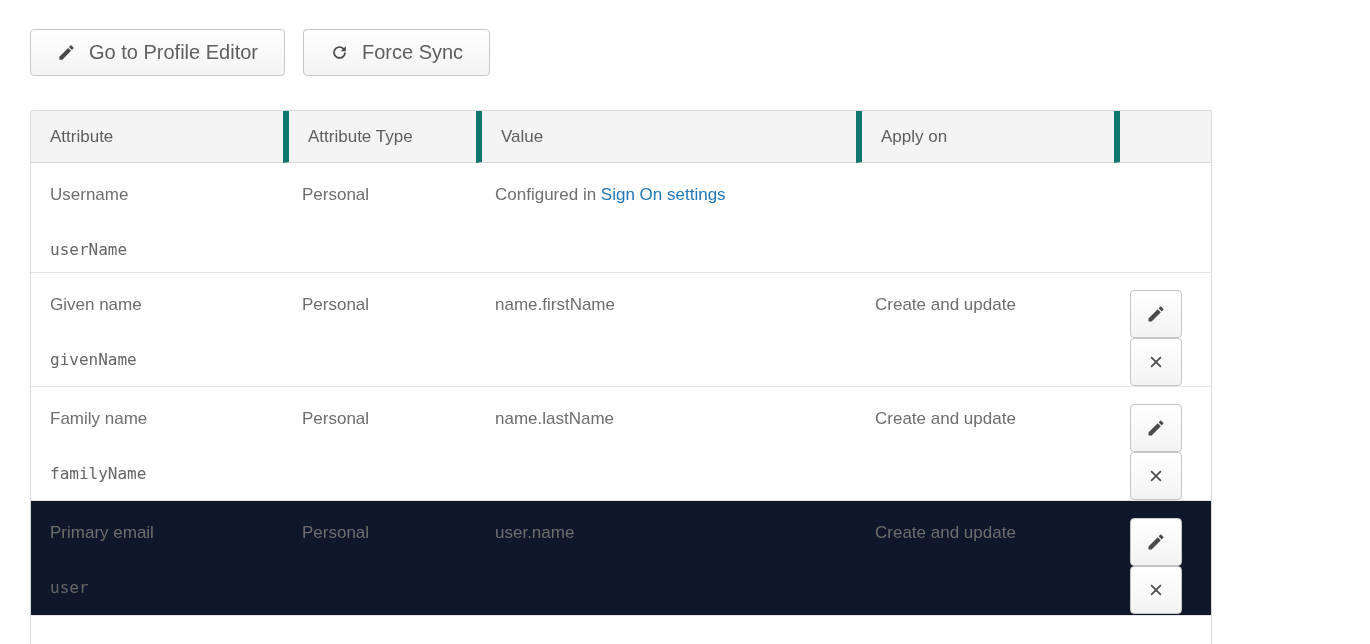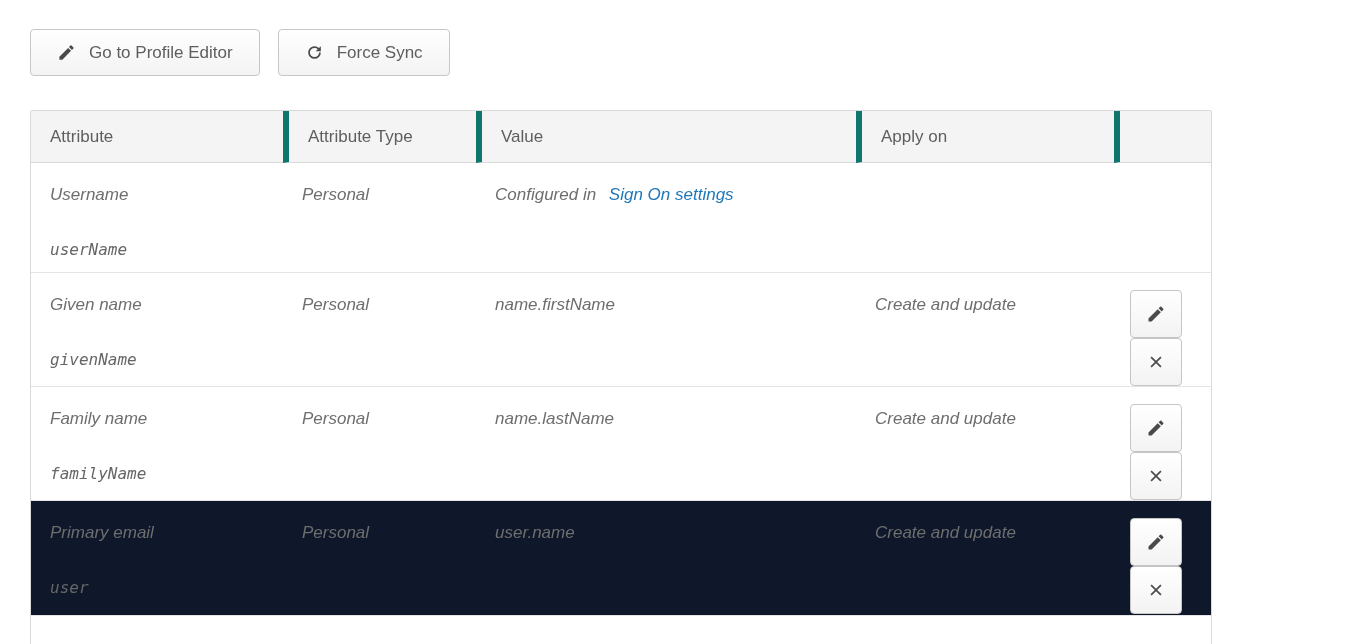--- a/index.html
+++ b/index.html
@@ -14,21 +14,21 @@
 
   
   .toolbar { display: flex; gap: 18px; margin-bottom: 34px; }
   .btn {
     display: inline-flex; align-items: center; gap: 13px;
     height: 47px; padding: 0 26px;
     background: linear-gradient(#ffffff, #f3f3f3);
     border: 1px solid #c7c7c7;
     border-radius: 4px;
     font-family: "Liberation Sans", sans-serif;
-    font-size: 17px; color: #5e5e5e;
+    font-size: 20px; color: #5e5e5e;
     cursor: pointer;
   }
   .btn svg { width: 19px; height: 19px; fill: #4a4a4a; flex: 0 0 auto; }
 
   
   table.attr-table {
     width: 1182px;
     border-collapse: separate; border-spacing: 0;
     table-layout: fixed;
     border: 1px solid #d9d9d9;
@@ -57,33 +57,33 @@
   thead th:last-child  { border-top-right-radius: 3px; }
 
   tbody td {
     vertical-align: top;
     padding: 22px 10px 0 19px;
     font-size: 17px;
     color: #6e6e6e;
     border-bottom: 1px solid #e4e4e4;
     background: #ffffff;
   }
-  tbody tr.data-row { height: 110px; font-style: italic; }
+  tbody tr.data-row { height: 110px; }
   tbody tr.row-highlight td { background: #0f172a; }
   tbody tr.row-highlight { height: 115px; }
 
   .attr-label { display: block; }
   .attr-code {
     display: block;
     margin-top: 35px;
     font-family: "DejaVu Sans Mono", "Liberation Mono", monospace;
     font-size: 16px;
     color: #666666;
   }
-  .link { color: #2178b8; text-decoration: none; cursor: pointer; margin-left: 8px; }
+  .link { color: #2178b8; text-decoration: none; cursor: pointer; }
 
   td.actions-cell { padding-top: 17px; padding-left: 16px; }
   .icon-btn {
     display: inline-flex; align-items: center; justify-content: center;
     width: 52px; height: 48px;
     background: linear-gradient(#ffffff, #f3f3f3);
     border: 1px solid #c5c5c5;
     border-radius: 4px;
     cursor: pointer;
     margin-right: 13px;

